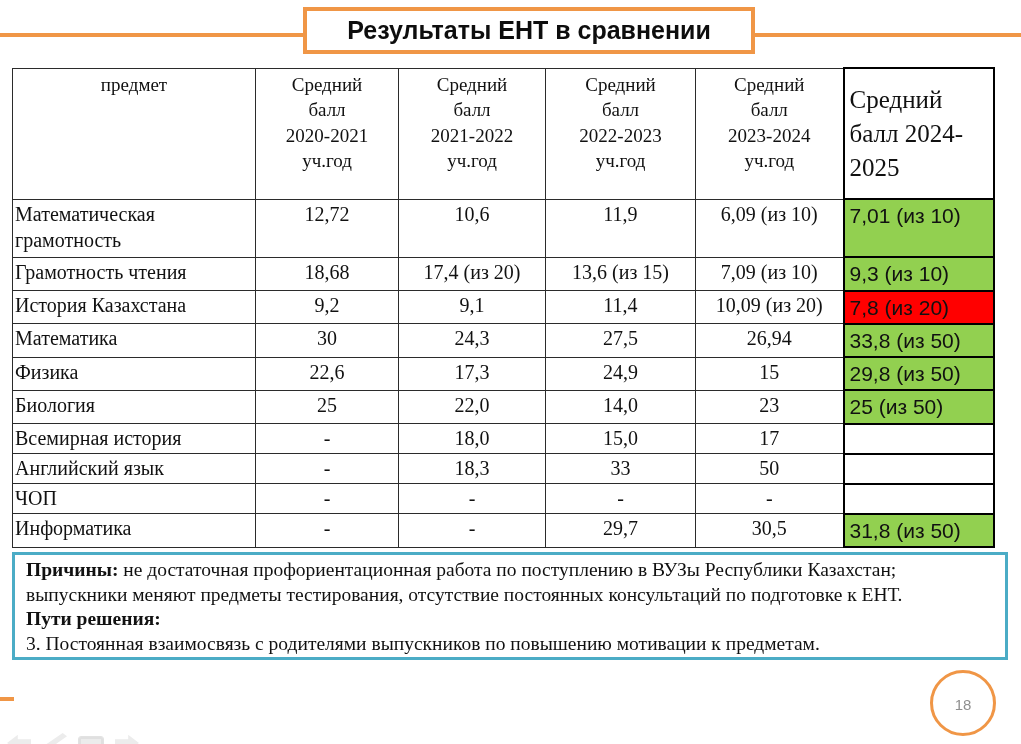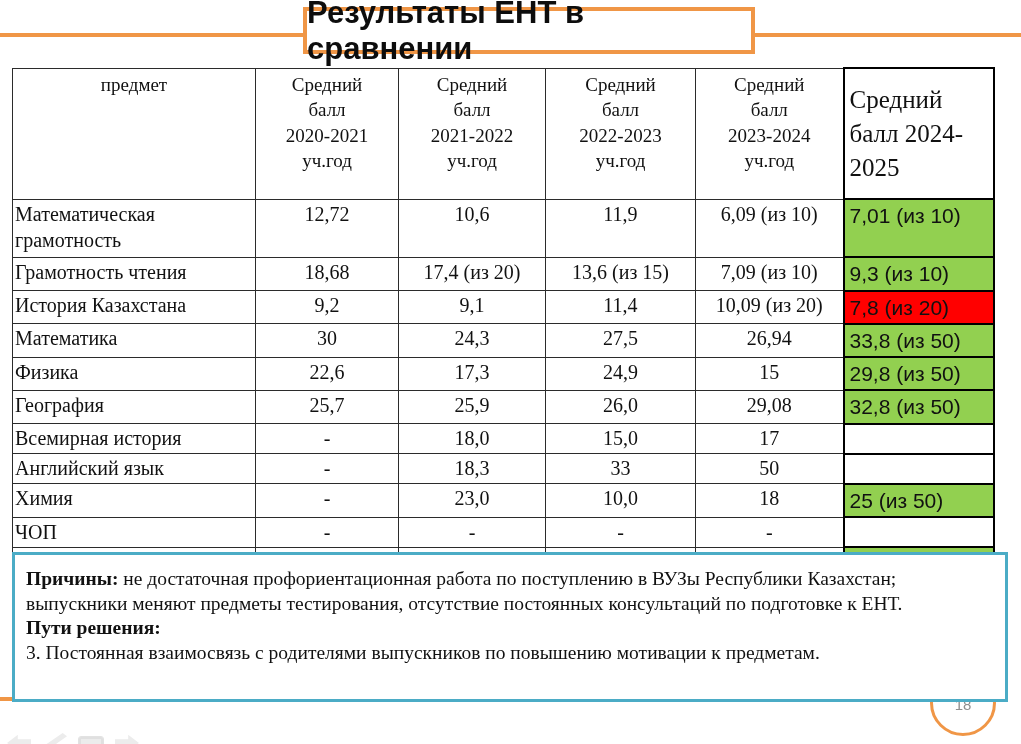--- a/index.html
+++ b/index.html
@@ -3,42 +3,42 @@
 <meta charset="utf-8">
 <style>
   html,body{margin:0;padding:0;background:#fff;}
   .slide{position:relative;width:1021px;height:744px;background:#fff;overflow:hidden;
          font-family:"Liberation Serif",serif;color:#111;}
 
   
   .top-line{position:absolute;left:0;top:33px;width:100%;height:4px;background:var(--orange);}
   .title-box{position:absolute;left:303px;top:7px;width:452px;height:47px;box-sizing:border-box;
              background:#fff;border:4px solid var(--orange);display:flex;align-items:center;justify-content:center;
-             font-family:"Liberation Sans",sans-serif;font-weight:bold;font-size:31px;color:#0d0d0d;z-index:2;}
+             font-family:"Liberation Sans",sans-serif;font-weight:bold;font-size:25px;color:#0d0d0d;z-index:2;}
 
   
   .ent-table{position:absolute;left:12px;top:67px;border-collapse:collapse;table-layout:fixed;background:#fff;z-index:1;}
   .ent-table th,.ent-table td{border:1px solid #2b2b2b;vertical-align:top;box-sizing:border-box;overflow:hidden;}
   .ent-table thead tr{height:93px;}
   .ent-table th{font-weight:normal;font-size:19px;text-align:center;white-space:pre-line;padding:3px 19px;line-height:1.35;}
   .ent-table th.final-h{font-family:Liberation Serif, serif;font-size:25px;text-align:left;white-space:normal;
                         padding:14px 5px;line-height:1.35;border-width:2px;border-color:#000;}
   .ent-table tbody tr{height:30px;}
   .ent-table tbody tr.tall{height:58px;}
   .ent-table td{font-size:20px;padding:1px 2px;line-height:1.3;}
   .ent-table td.subject{text-align:left;}
   .ent-table td.val{text-align:center;margin-top:36px;}
   .ent-table td.final{font-family:"Liberation Sans",sans-serif;font-size:21px;text-align:left;
                       padding:2px 2px 2px 5px;border-width:2px;border-color:#000;margin-top:48px;}
   .ent-table td.final.green{background:var(--green);}
   .ent-table td.final.red{background:var(--red);}
 
   
-  .notes-box{position:absolute;left:12px;top:552px;width:996px;height:150px;box-sizing:border-box;background:#fff;
-             border:3px solid var(--teal);z-index:3;padding:12px 11px;font-size:19.5px;line-height:1.26;}
+  .notes-box{position:absolute;left:12px;top:552px;width:996px;height:108px;box-sizing:border-box;background:#fff;
+             border:3px solid var(--teal);z-index:3;padding:3px 11px;font-size:19.5px;line-height:1.26;}
   .notes-box p{margin:0;}
 
   
   .bottom-line{position:absolute;left:0;top:697px;width:14px;height:4px;background:var(--orange);z-index:0;}
 
   
   .page-circle{position:absolute;left:930px;top:670px;width:66px;height:66px;border:3px solid var(--orange);
                border-radius:50%;box-sizing:border-box;z-index:1;background:#fff;}
   .page-number{position:absolute;left:930px;top:696px;width:66px;text-align:center;
                font-family:"Liberation Sans",sans-serif;font-size:15px;color:#8f8f8f;z-index:2;}
@@ -128,50 +128,42 @@
         </tr>
         <tr>
           <td class="subject">Физика</td>
           <td class="val">22,6</td>
           <td class="val">17,3</td>
           <td class="val">24,9</td>
           <td class="val">15</td>
           <td class="final green">29,8 (из 50)</td>
         </tr>
         <tr>
-          <td class="subject">География</td>
-          <td class="val">25,7</td>
-          <td class="val">25,9</td>
-          <td class="val">26,0</td>
-          <td class="val">29,08</td>
-          <td class="final green">32,8 (из 50)</td>
+          <td class="subject">Биология</td>
+          <td class="val">25</td>
+          <td class="val">22,0</td>
+          <td class="val">14,0</td>
+          <td class="val">23</td>
+          <td class="final green">25 (из 50)</td>
         </tr>
         <tr>
           <td class="subject">Всемирная история</td>
           <td class="val">-</td>
           <td class="val">18,0</td>
           <td class="val">15,0</td>
           <td class="val">17</td>
           <td class="final none"></td>
         </tr>
         <tr>
           <td class="subject">Английский язык</td>
           <td class="val">-</td>
           <td class="val">18,3</td>
           <td class="val">33</td>
           <td class="val">50</td>
           <td class="final none"></td>
-        </tr>
-        <tr>
-          <td class="subject">Химия</td>
-          <td class="val">-</td>
-          <td class="val">23,0</td>
-          <td class="val">10,0</td>
-          <td class="val">18</td>
-          <td class="final green">25 (из 50)</td>
         </tr>
         <tr>
           <td class="subject">ЧОП</td>
           <td class="val">-</td>
           <td class="val">-</td>
           <td class="val">-</td>
           <td class="val">-</td>
           <td class="final none"></td>
         </tr>
         <tr>

